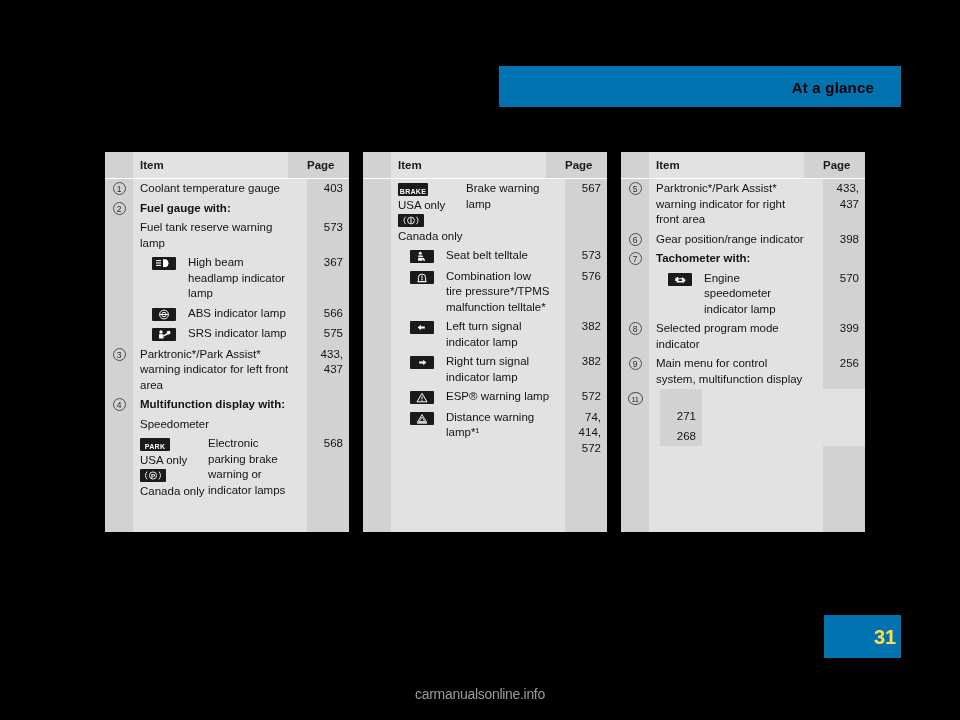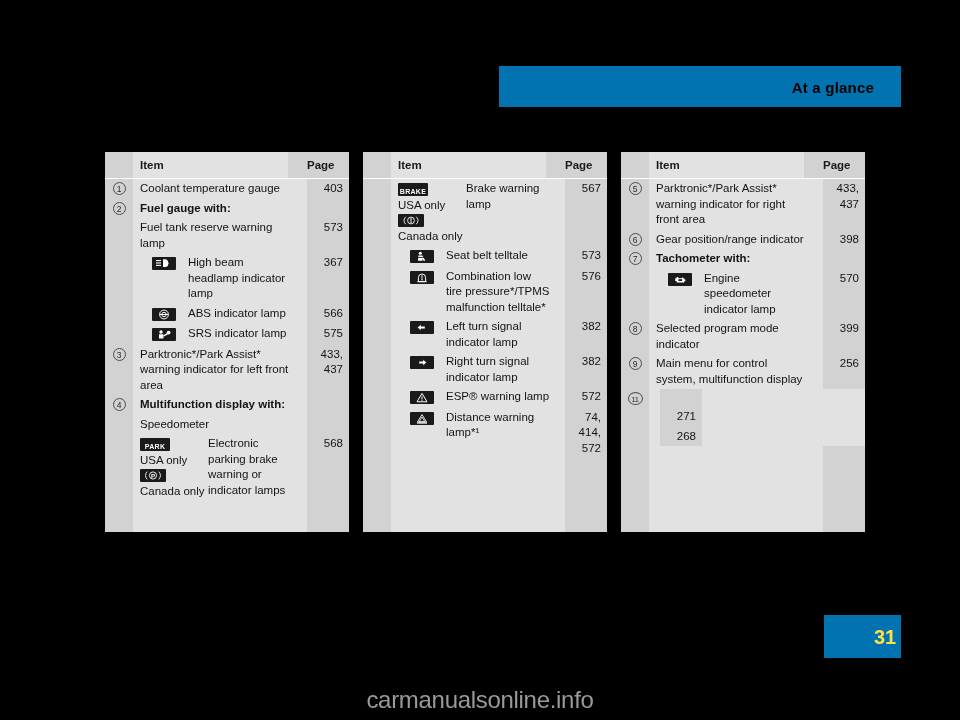--- a/index.html
+++ b/index.html
@@ -57,21 +57,21 @@
   }
 
   
   .watermark {
     position: absolute;
     left: 0;
     top: 686px;
     width: 960px;
     text-align: center;
     color: #9a9a9a;
-    font-size: 24px;
+    font-size: 14px;
     letter-spacing: -0.3px;
   }
 
   
   .tables {
     position: absolute;
     left: 105px;
     top: 152px;
     width: 760px;
     display: flex;

